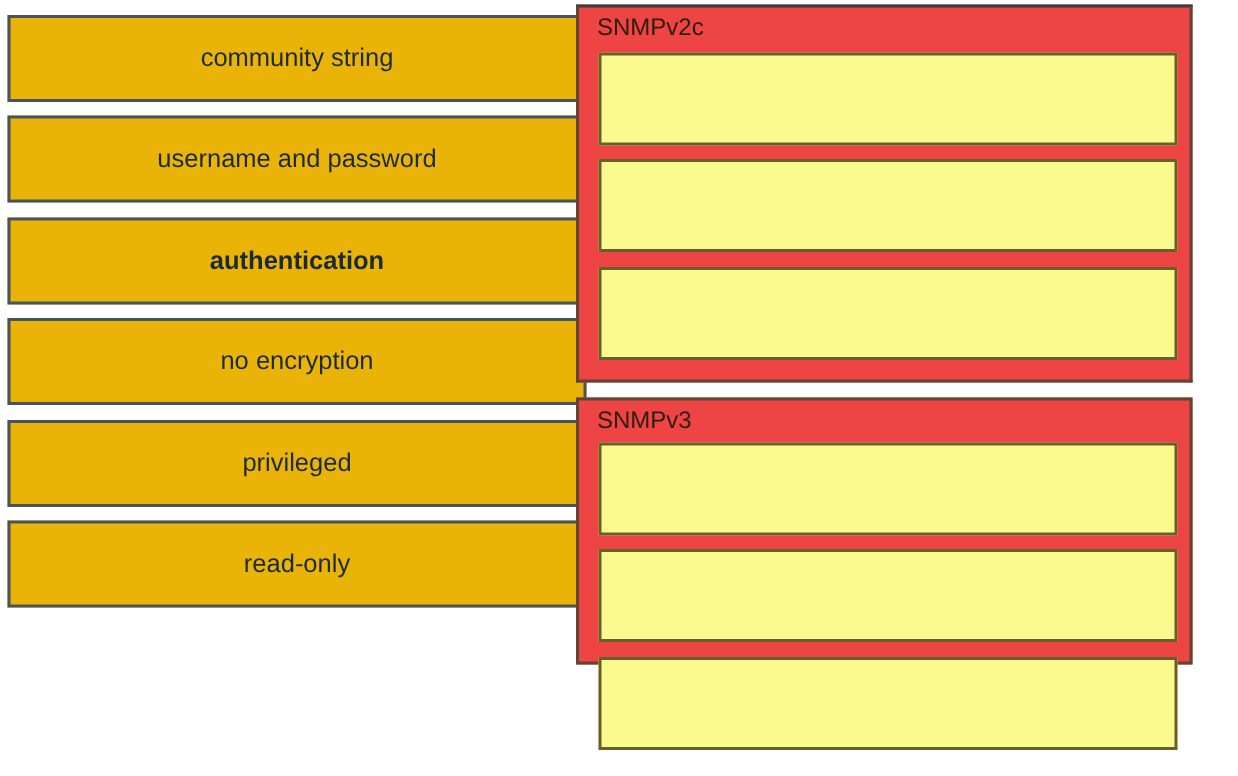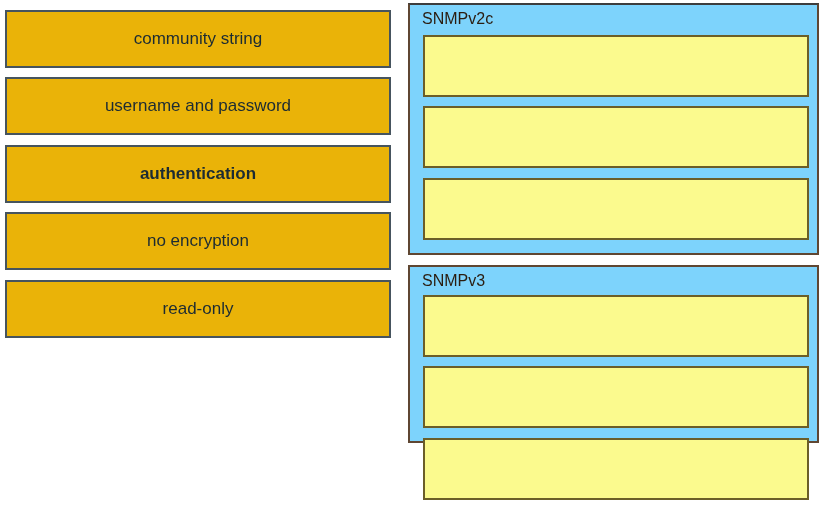--- a/index.html
+++ b/index.html
@@ -36,23 +36,23 @@
   .option:nth-of-type(1) { top: 10px; }
   .option:nth-of-type(2) { top: 77px; }
   .option:nth-of-type(3) { top: 145px; font-weight: bold; }
   .option:nth-of-type(4) { top: 212px; }
   .option:nth-of-type(5) { top: 280px; }
   .option:nth-of-type(6) { top: 347px; }
 
   
   .group {
     position: absolute;
-    left: 408px;
+    left: 384px;
     width: 411px;
-    background: #7dd3fc;
+    background: #ef4444;
     border: 2px solid #5f4632;
     box-sizing: border-box;
   }
   #group-snmpv2c { top: 3px; height: 252px; border-top-color: #3d3d3d; }
   #group-snmpv3  { top: 265px; height: 178px; }
 
   .group-title {
     position: absolute;
     top: 5px;
     left: 12px;
@@ -87,20 +87,23 @@
   <div class="option">
     <span>username and password</span>
   </div>
   <div class="option">
     <span>authentication</span>
   </div>
   <div class="option">
     <span>no encryption</span>
   </div>
   <div class="option">
+    <span>privileged</span>
+  </div>
+  <div class="option">
     <span>read-only</span>
   </div>
 
   <div class="group" id="group-snmpv2c">
     <div class="group-title">SNMPv2c</div>
     <div class="slot s1">
       <span></span>
     </div>
     <div class="slot s2">
       <span></span>

